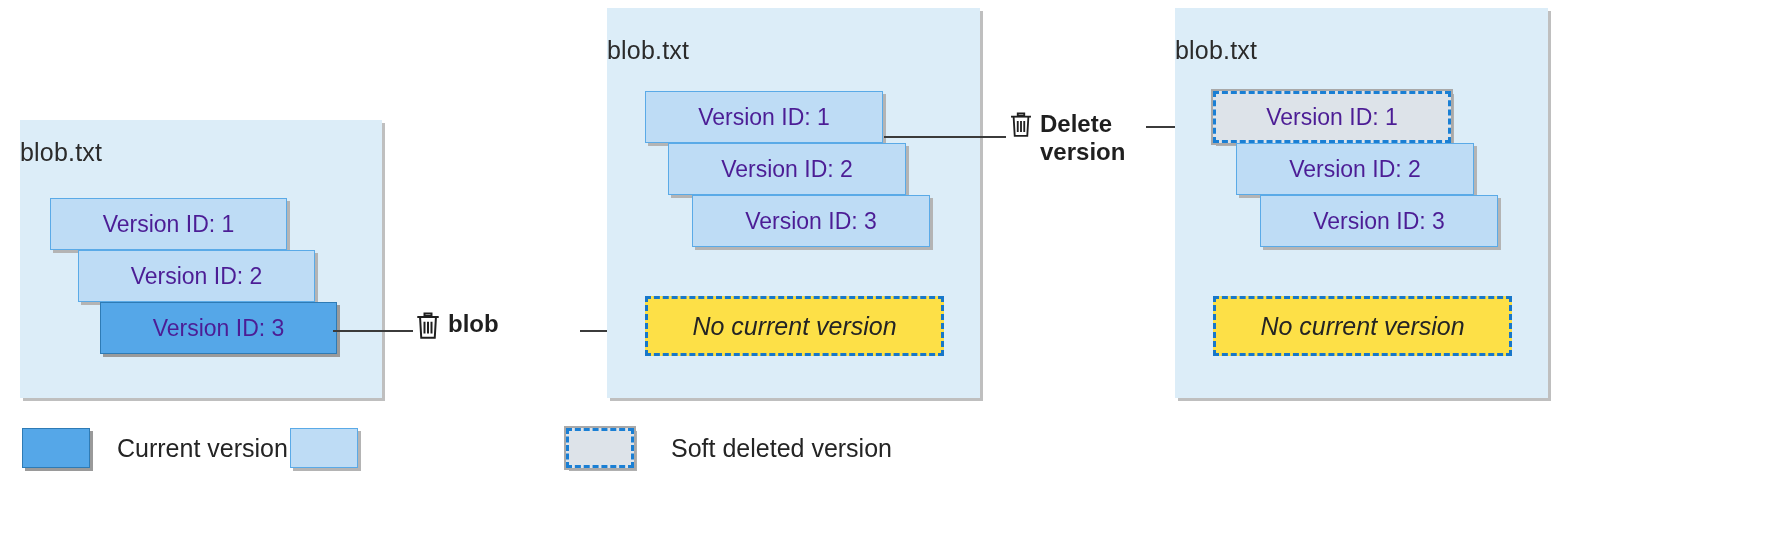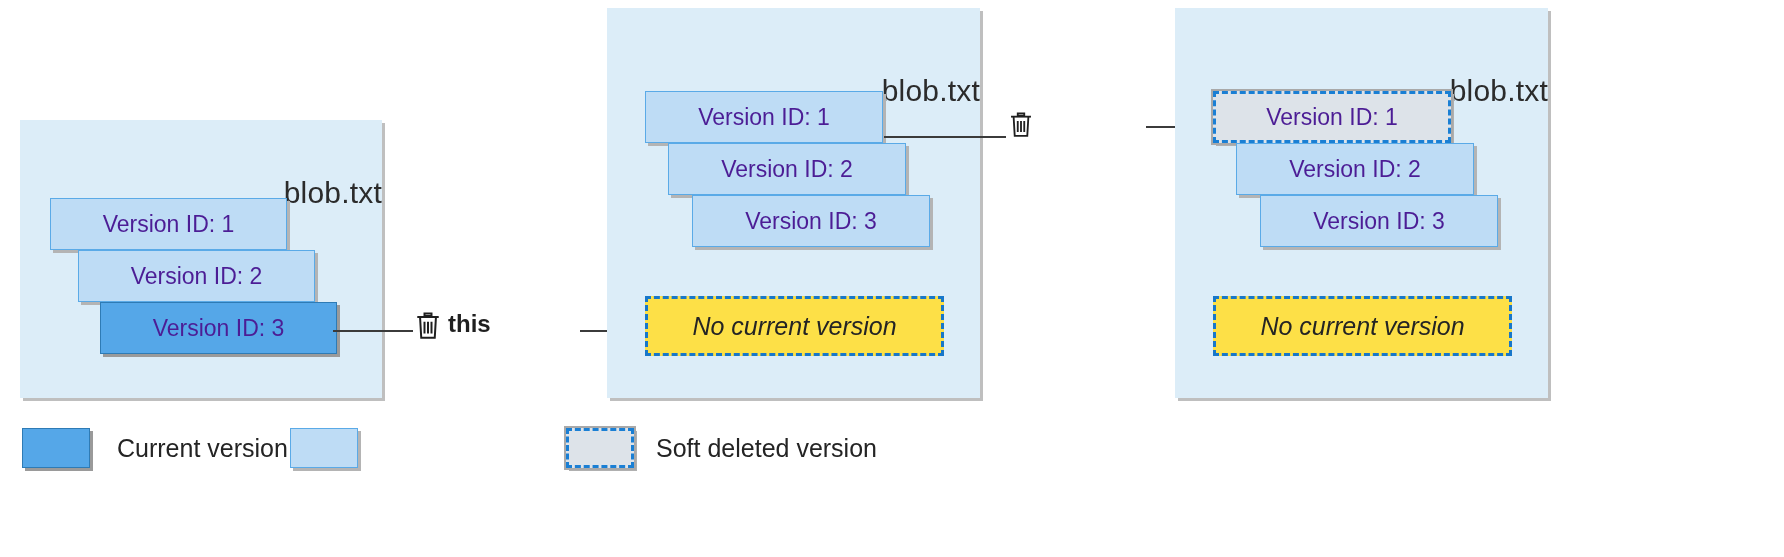--- a/index.html
+++ b/index.html
@@ -2,22 +2,22 @@
 <html><head>
 <meta charset="utf-8">
 <style>
   html,body{margin:0;padding:0;background:#ffffff;}
   body{width:1784px;height:557px;font-family:"Liberation Sans",sans-serif;color:#242424;}
   #stage{position:relative;width:1784px;height:557px;overflow:hidden;background:#fff;}
 
   
   .panel{position:absolute;background:#dcedf8;
          box-shadow:3px 3px 0 0 #bfbfbf;}
-  .panel-title{position:absolute;left:0;right:0;text-align:right;
-               font-size:30px;color:#2b2b2b;letter-spacing:.2px;white-space:nowrap;margin-top:38px;}
+  .panel-title{position:absolute;left:0;right:0;text-align:left;
+               font-size:25px;color:#2b2b2b;letter-spacing:.2px;white-space:nowrap;}
 
   
   .vcard{position:absolute;display:flex;align-items:center;justify-content:center;
          font-size:23px;color:#4c1d95;white-space:nowrap;box-sizing:border-box;}
   .v-prev{background:#bedcf5;border:1px solid #5aaae7;
           box-shadow:3px 3px 0 0 #b4b4b4;}
   .v-cur{background:#55a7e8;border:1px solid #2e7bb5;
          box-shadow:3px 3px 0 0 #9a9a9a;}
   .v-soft{background:#dde3e9;border:3px dashed #1a7fd4;
           outline:2px solid #a9a9a9;outline-offset:0px;
@@ -67,21 +67,21 @@
   <span class="trash" style="left:414px;top:310px;">
     <svg width="28" height="32" viewBox="0 0 24 26" fill="none" stroke="#1f1f1f" stroke-width="1.7">
       <path d="M9 2.2h6v2.3H9z"></path>
       <path d="M2.8 5.3h18.4"></path>
       <path d="M5.2 5.6l1 17.4h11.6l1-17.4"></path>
       <path d="M9 9.4v10M12 9.4v10M15 9.4v10"></path>
     </svg>
   </span>
 
   <div class="conn-label" style="left:448px;top:310px;width:150px;">
-    <div>this</div>
+    <div>blob</div>
   </div>
 
   <div class="hline" style="left:580px;top:330px;width:66px;"></div>
   <div class="arrow-head" style="left:644px;top:323px;"></div>
 
   <div class="panel" style="left:607px;top:8px;width:373px;height:390px;">
     <div class="panel-title" style="top:28px;">blob.txt</div>
 
     <div class="vcard v-prev" style="left:38px;top:83px;width:238px;height:52px;">Version ID: 1</div>
 
@@ -96,20 +96,24 @@
 
   <span class="trash" style="left:1008px;top:110px;">
     <svg width="26" height="30" viewBox="0 0 24 26" fill="none" stroke="#1f1f1f" stroke-width="1.7">
       <path d="M9 2.2h6v2.3H9z"></path>
       <path d="M2.8 5.3h18.4"></path>
       <path d="M5.2 5.6l1 17.4h11.6l1-17.4"></path>
       <path d="M9 9.4v10M12 9.4v10M15 9.4v10"></path>
     </svg>
   </span>
 
+  <div class="conn-label" style="left:1040px;top:110px;width:120px;">
+    <div>Delete</div>
+    <div>version</div>
+  </div>
 
   <div class="hline" style="left:1146px;top:126px;width:61px;"></div>
   <div class="arrow-head" style="left:1205px;top:119px;"></div>
 
   <div class="panel" style="left:1175px;top:8px;width:373px;height:390px;">
     <div class="panel-title" style="top:28px;">blob.txt</div>
 
     <div class="vcard v-soft" style="left:38px;top:83px;width:238px;height:52px;">Version ID: 1</div>
 
     <div class="vcard v-prev" style="left:61px;top:135px;width:238px;height:52px;">Version ID: 2</div>
@@ -123,16 +127,16 @@
     <span class="sw sw-cur"></span>
     <span class="lg-label" style="margin-left:27px;">Current version</span>
   </div>
 
   <div class="legend" style="left:290px;top:428px;">
     <span class="sw sw-prev"></span>
   </div>
 
   <div class="legend" style="left:566px;top:428px;">
     <span class="sw sw-soft"></span>
-    <span class="lg-label" style="margin-left:22px;">Soft deleted version</span>
+    <span class="lg-label" style="margin-left:37px;">Soft deleted version</span>
   </div>
 
 </div>
 
 </body></html>

